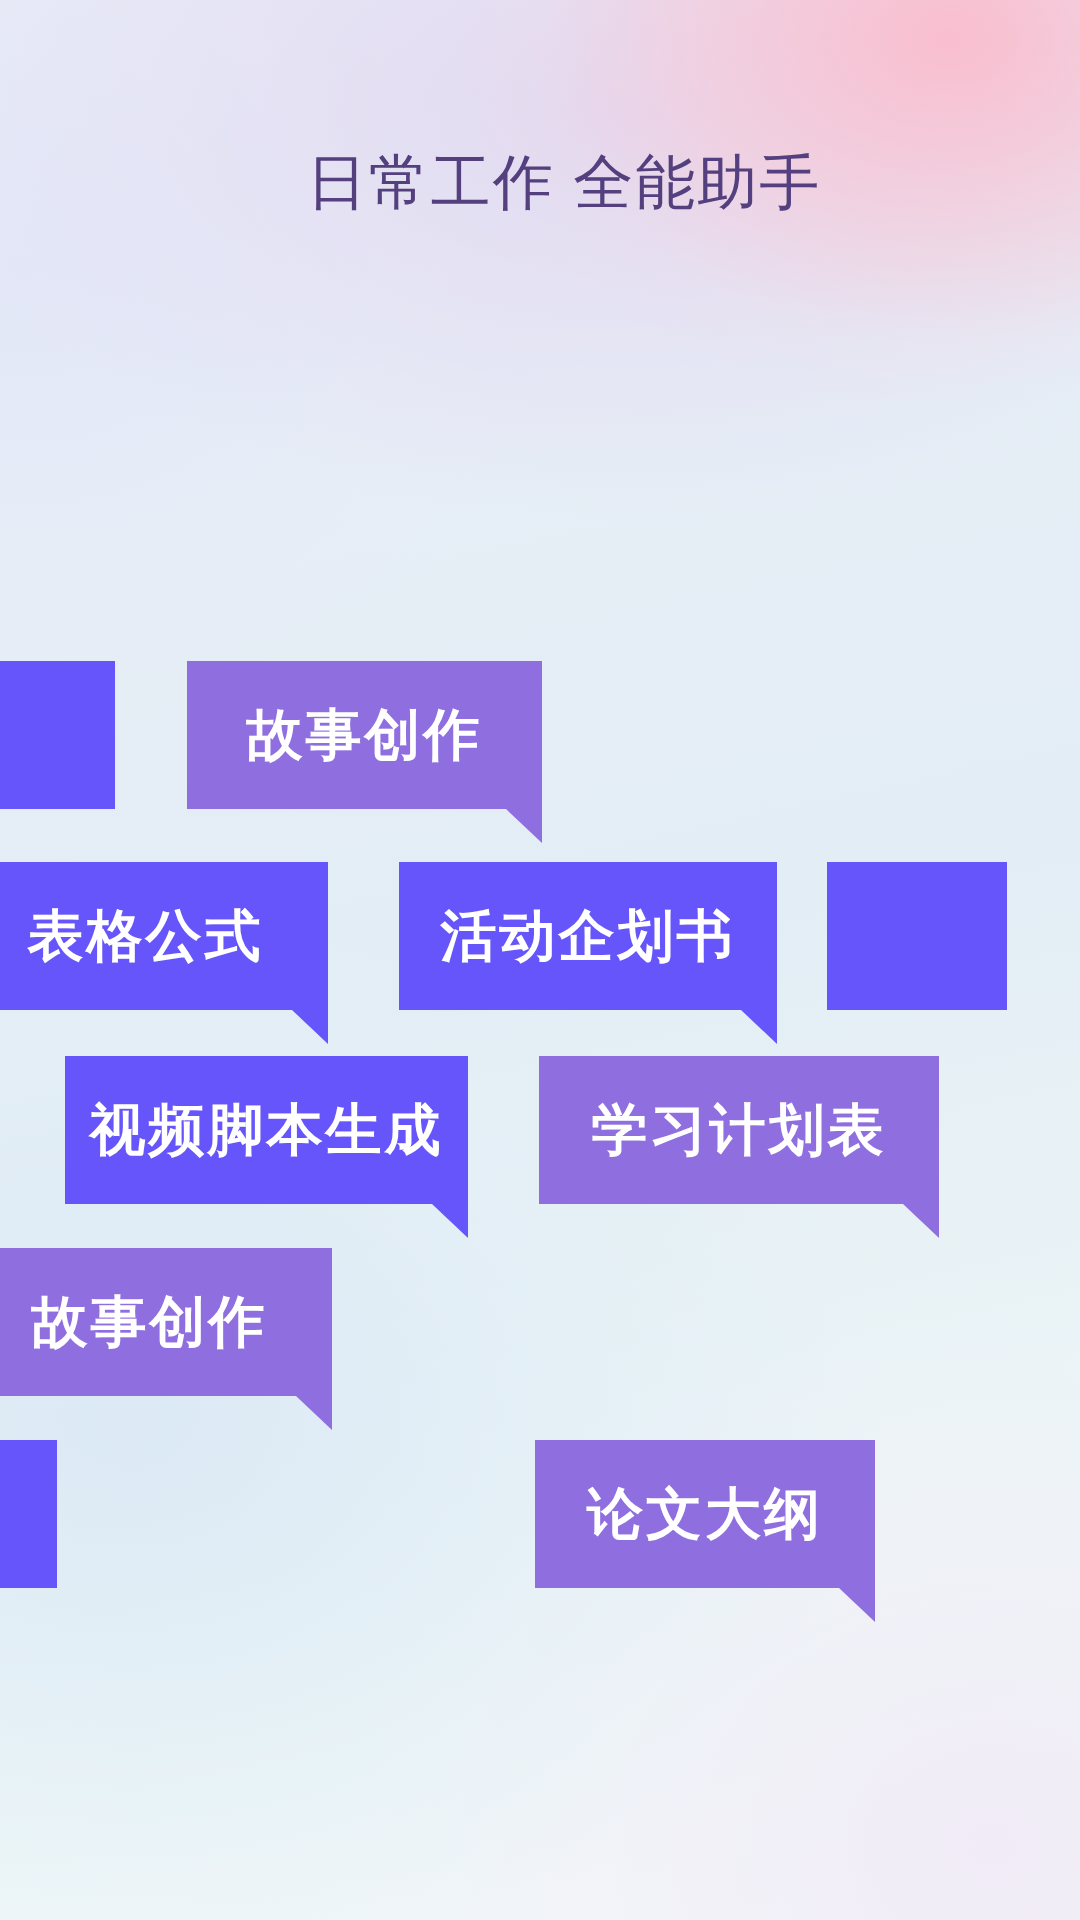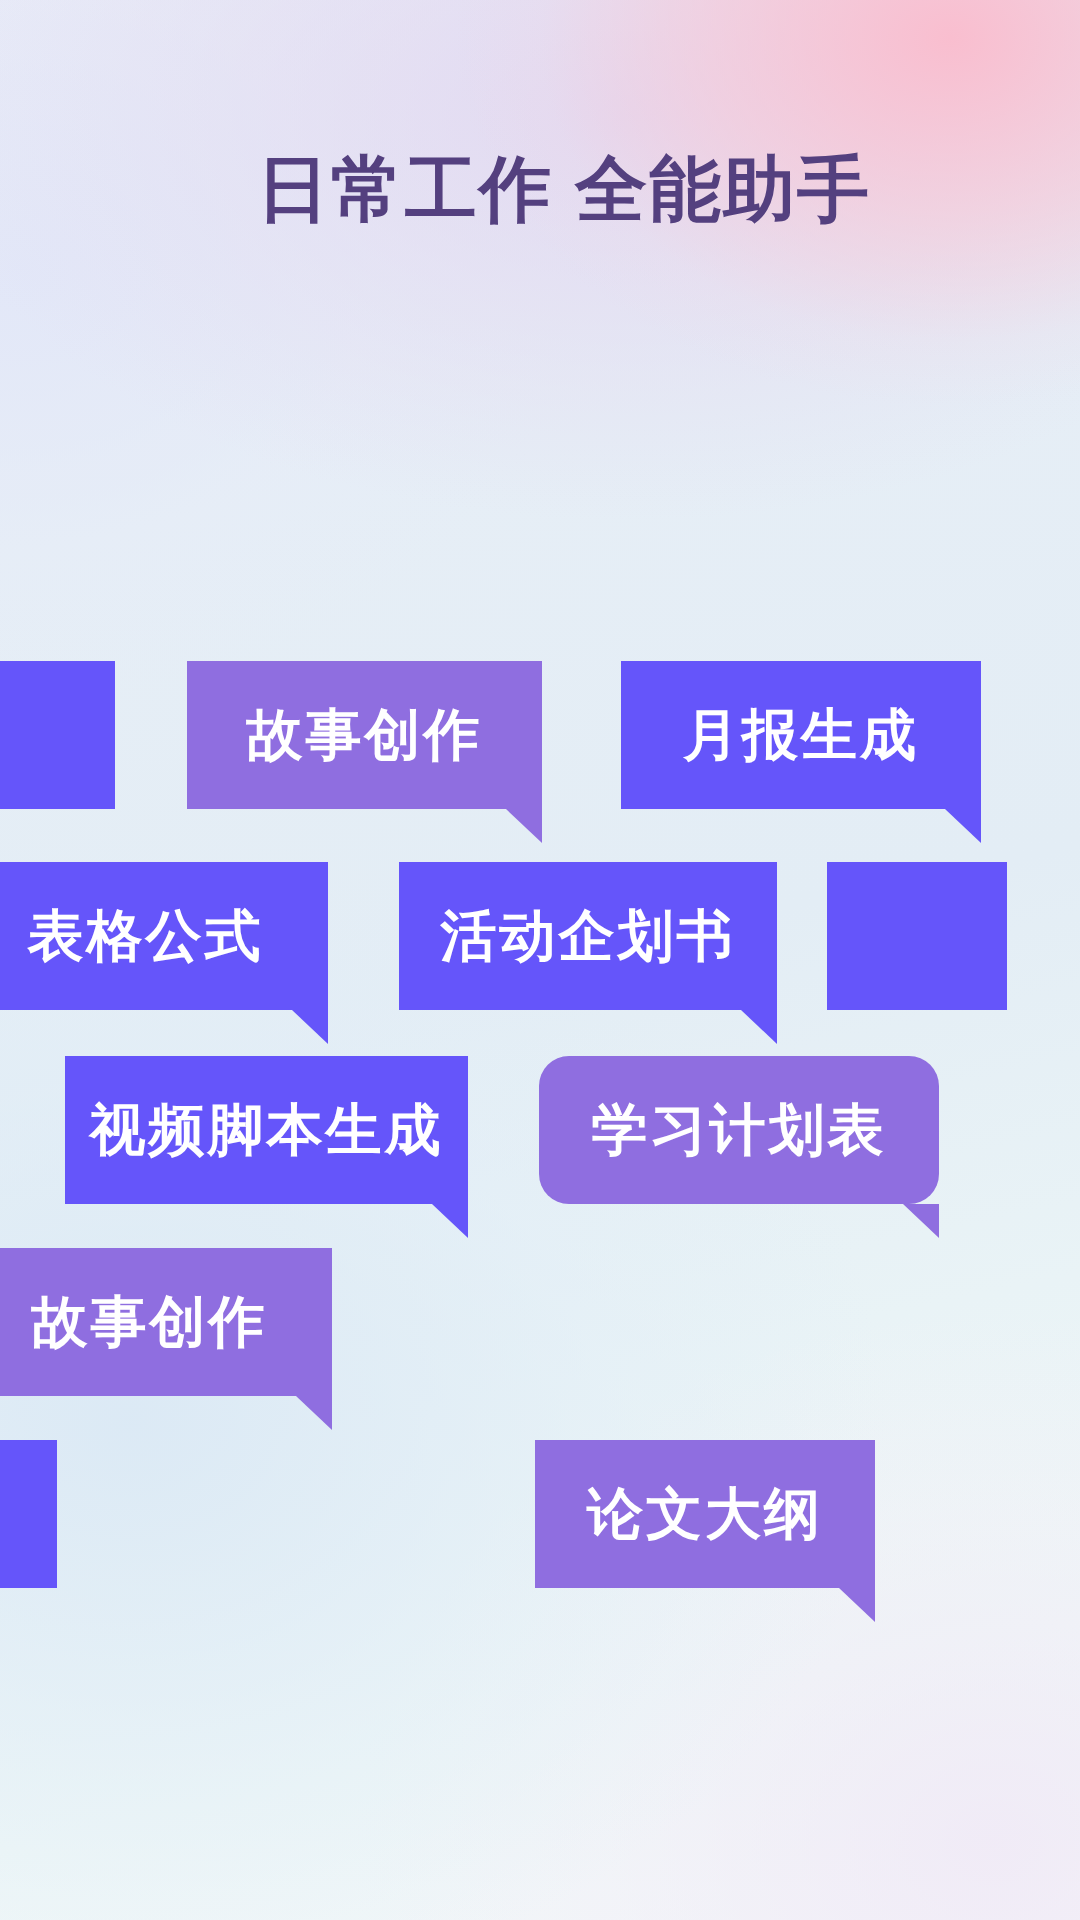--- a/index.html
+++ b/index.html
@@ -30,22 +30,22 @@
 
   
   #title-area {
     position: absolute;
     left: 0;
     top: 150px;
     width: 1080px;
     text-align: center;
   }
   .page-title {
-    font-size: 72px;
-    font-weight: 700;
+    font-size: 60px;
+    font-weight: 400;
     letter-spacing: 2px;
     color: #54407f;
     line-height: 1.1;
     white-space: nowrap;
     padding-left: 48px;
   }
 
   
   .bubble-row {
     position: absolute;
@@ -104,44 +104,41 @@
 
   <div id="bubble-container">
       <div class="bubble-row" style="top: 661px;">
         <div class="row-inner">
           <div class="bubble blue no-tail" style="left: -92px; width: 180px;">
             <span class="bubble-label"></span>
           </div>
           <div class="bubble purple" style="left: 160px; width: 355px;">
             <span class="bubble-label">故事创作</span>
           </div>
-          <div class="bubble blue" style="left: 594px; width: 360px;">
-            <span class="bubble-label">月报生成</span>
-          </div>
         </div>
       </div>
       <div class="bubble-row" style="top: 862px;">
         <div class="row-inner">
           <div class="bubble blue" style="left: -64px; width: 365px;">
             <span class="bubble-label">表格公式</span>
           </div>
           <div class="bubble blue" style="left: 372px; width: 378px;">
             <span class="bubble-label">活动企划书</span>
           </div>
           <div class="bubble blue no-tail" style="left: 800px; width: 180px;">
             <span class="bubble-label"></span>
           </div>
         </div>
       </div>
       <div class="bubble-row" style="top: 1056px;">
         <div class="row-inner">
           <div class="bubble blue" style="left: 38px; width: 403px; text-align: center;">
             <span class="bubble-label">视频脚本生成</span>
           </div>
-          <div class="bubble purple" style="left: 512px; width: 400px; border-radius: 30px;">
+          <div class="bubble purple" style="left: 512px; width: 400px;">
             <span class="bubble-label">学习计划表</span>
           </div>
         </div>
       </div>
       <div class="bubble-row" style="top: 1248px;">
         <div class="row-inner">
           <div class="bubble purple" style="left: -60px; width: 365px;">
             <span class="bubble-label">故事创作</span>
           </div>
         </div>

